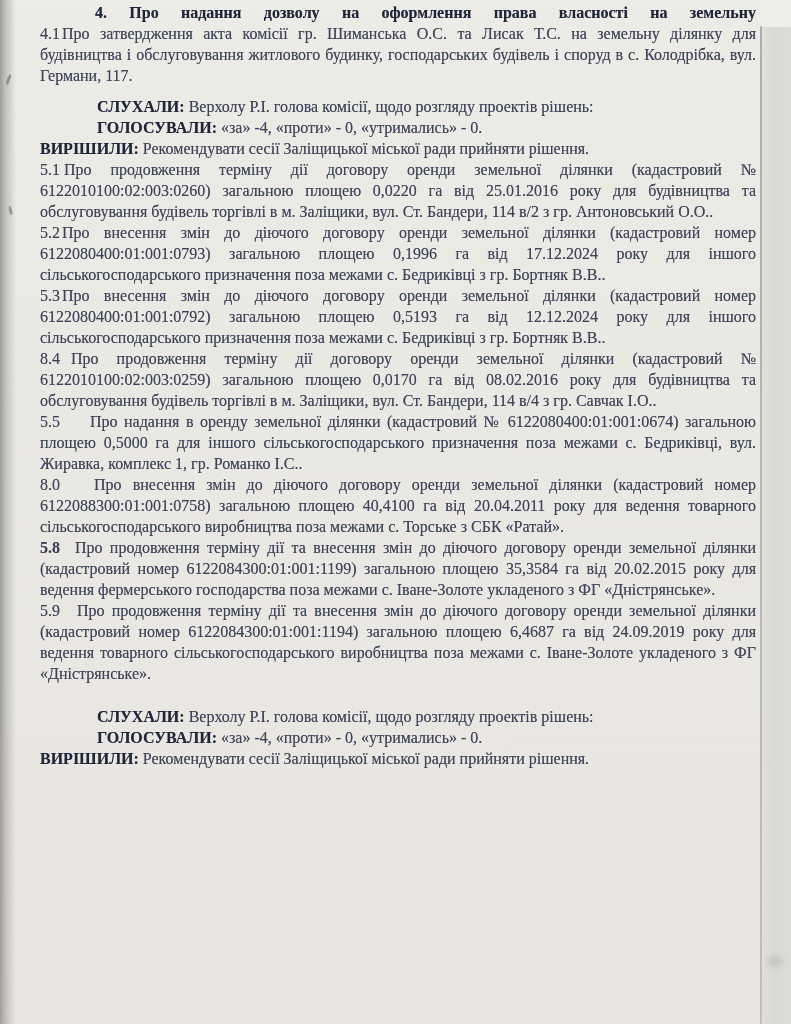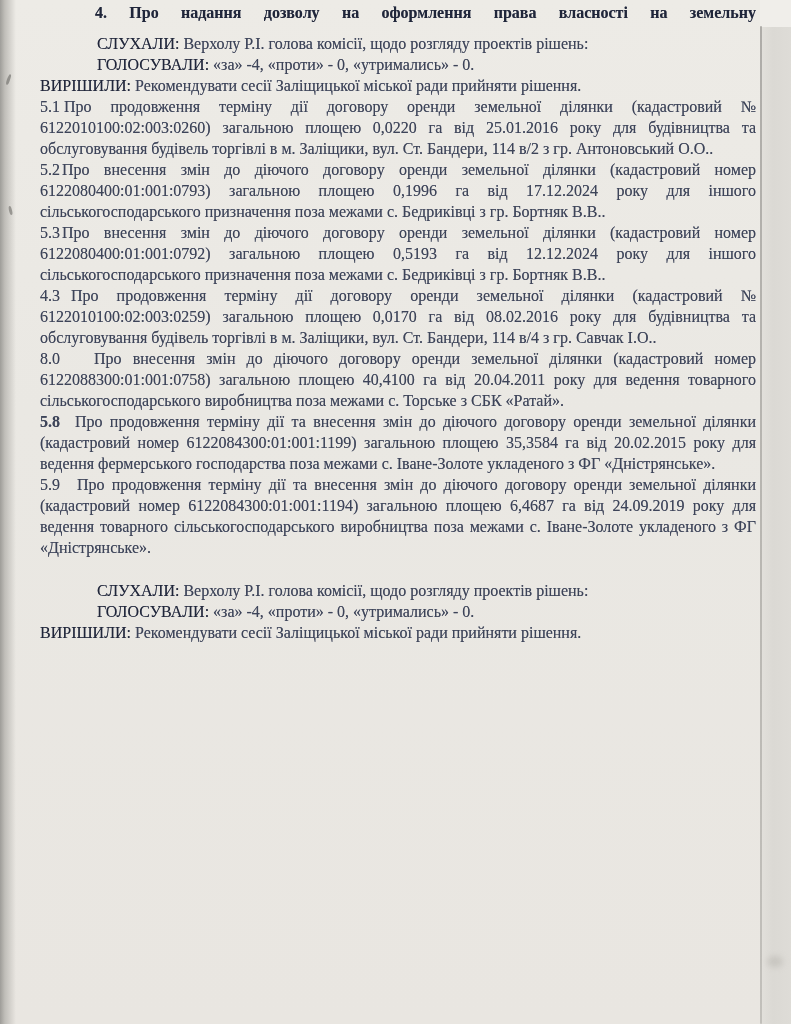--- a/index.html
+++ b/index.html
@@ -39,21 +39,21 @@
     position:absolute;right:8px;top:956px;width:16px;height:11px;
     background:#b7b5af;border-radius:50%;filter:blur(3px);opacity:.55;
   }
   
   .content{
     position:absolute;left:40px;top:2px;width:716px;
     font-size:16px;line-height:21px;color:#3d4459;
     text-shadow:0 0 .5px rgba(55,62,88,.55);
   }
   .content p{margin:0;text-align:justify;}
-  b,.lbl{font-weight:normal;color:#20263a;}
+  b,.lbl{font-weight:bold;color:#20263a;}
   .h{font-weight:bold;color:#20263a;}
   .h-first{text-indent:55px;text-align:justify;text-align-last:justify;}
   .sec5-title{text-indent:55px;margin-top:22px !important;}
   .item .num{display:inline-block;font-weight:normal;}
   .item.n22 .num{width:22px;} .item.n24 .num{width:24px;}
   .item.n31 .num{width:31px;} .item.n50 .num{width:50px;}
   .item.n54 .num{width:54px;} .item.n29 .num{width:29px;}
   .item.n35 .num{width:35px;font-weight:bold;} .item.n37 .num{width:37px;}
   .vote{margin-top:10px !important;}
   .vote-bottom{margin-top:22px !important;}
@@ -68,30 +68,32 @@
   <div class="corner-tr"></div>
   <div class="paper-line"></div>
   <div class="artifact a1"></div>
   <div class="artifact a2"></div>
   <div class="smudge"></div>
 
   <div class="content">
 
     <p class="h h-first">4. Про надання дозволу на оформлення права власності на земельну</p>
 
+    <p class="item n22"><span class="num">4.1</span><span>Про затвердження акта комісії гр. Шиманська О.С. та Лисак Т.С. на земельну ділянку для будівництва і обслуговування житлового будинку, господарських будівель і споруд в с. Колодрібка, вул. Германи, 117.</span></p>
 
     <p class="vote ind"><span class="lbl">СЛУХАЛИ:</span> <span>Верхолу Р.І. голова комісії, щодо розгляду проектів рішень:</span></p>
     <p class="ind"><span class="lbl">ГОЛОСУВАЛИ:</span> <span>«за» -4, «проти» - 0, «утримались» - 0.</span></p>
     <p><span class="lbl">ВИРІШИЛИ:</span> <span>Рекомендувати сесії Заліщицької міської ради прийняти рішення.</span></p>
 
 
     <p class="item n24"><span class="num">5.1</span><span>Про продовження терміну дії договору оренди земельної ділянки (кадастровий № 6122010100:02:003:0260) загальною площею 0,0220 га від 25.01.2016 року для будівництва та обслуговування будівель торгівлі в м. Заліщики, вул. Ст. Бандери, 114 в/2 з гр. Антоновський О.О..</span></p>
     <p class="item n22"><span class="num">5.2</span><span>Про внесення змін до діючого договору оренди земельної ділянки (кадастровий номер 6122080400:01:001:0793) загальною площею 0,1996 га від 17.12.2024 року для іншого сільськогосподарського призначення поза межами с. Бедриківці з гр. Бортняк В.В..</span></p>
     <p class="item n22"><span class="num">5.3</span><span>Про внесення змін до діючого договору оренди земельної ділянки (кадастровий номер 6122080400:01:001:0792) загальною площею 0,5193 га від 12.12.2024 року для іншого сільськогосподарського призначення поза межами с. Бедриківці з гр. Бортняк В.В..</span></p>
-    <p class="item n31"><span class="num">4.3</span><span>Про продовження терміну дії договору оренди земельної ділянки (кадастровий № 6122010100:02:003:0259) загальною площею 0,0170 га від 08.02.2016 року для будівництва та обслуговування будівель торгівлі в м. Заліщики, вул. Ст. Бандери, 114 в/4 з гр. Савчак І.О..</span></p>
+    <p class="item n31"><span class="num">8.4</span><span>Про продовження терміну дії договору оренди земельної ділянки (кадастровий № 6122010100:02:003:0259) загальною площею 0,0170 га від 08.02.2016 року для будівництва та обслуговування будівель торгівлі в м. Заліщики, вул. Ст. Бандери, 114 в/4 з гр. Савчак І.О..</span></p>
+    <p class="item n50"><span class="num">5.5</span><span>Про надання в оренду земельної ділянки (кадастровий № 6122080400:01:001:0674) загальною площею 0,5000 га для іншого сільськогосподарського призначення поза межами с. Бедриківці, вул. Жиравка, комплекс 1, гр. Романко І.С..</span></p>
     <p class="item n54"><span class="num">8.0</span><span>Про внесення змін до діючого договору оренди земельної ділянки (кадастровий номер 6122088300:01:001:0758) загальною площею 40,4100 га від 20.04.2011 року для ведення товарного сільськогосподарського виробництва поза межами с. Торське з СБК «Ратай».</span></p>
     <p class="item n35"><span class="num">5.8</span><span>Про продовження терміну дії та внесення змін до діючого договору оренди земельної ділянки (кадастровий номер 6122084300:01:001:1199) загальною площею 35,3584 га від 20.02.2015 року для ведення фермерського господарства поза межами с. Іване-Золоте укладеного з ФГ «Дністрянське».</span></p>
     <p class="item n37"><span class="num">5.9</span><span>Про продовження терміну дії та внесення змін до діючого договору оренди земельної ділянки (кадастровий номер 6122084300:01:001:1194) загальною площею 6,4687 га від 24.09.2019 року для ведення товарного сільськогосподарського виробництва поза межами с. Іване-Золоте укладеного з ФГ «Дністрянське».</span></p>
 
     <p class="vote-bottom ind"><span class="lbl">СЛУХАЛИ:</span> <span>Верхолу Р.І. голова комісії, щодо розгляду проектів рішень:</span></p>
     <p class="ind"><span class="lbl">ГОЛОСУВАЛИ:</span> <span>«за» -4, «проти» - 0, «утримались» - 0.</span></p>
     <p><span class="lbl">ВИРІШИЛИ:</span> <span>Рекомендувати сесії Заліщицької міської ради прийняти рішення.</span></p>
 
   </div>
 </div>

